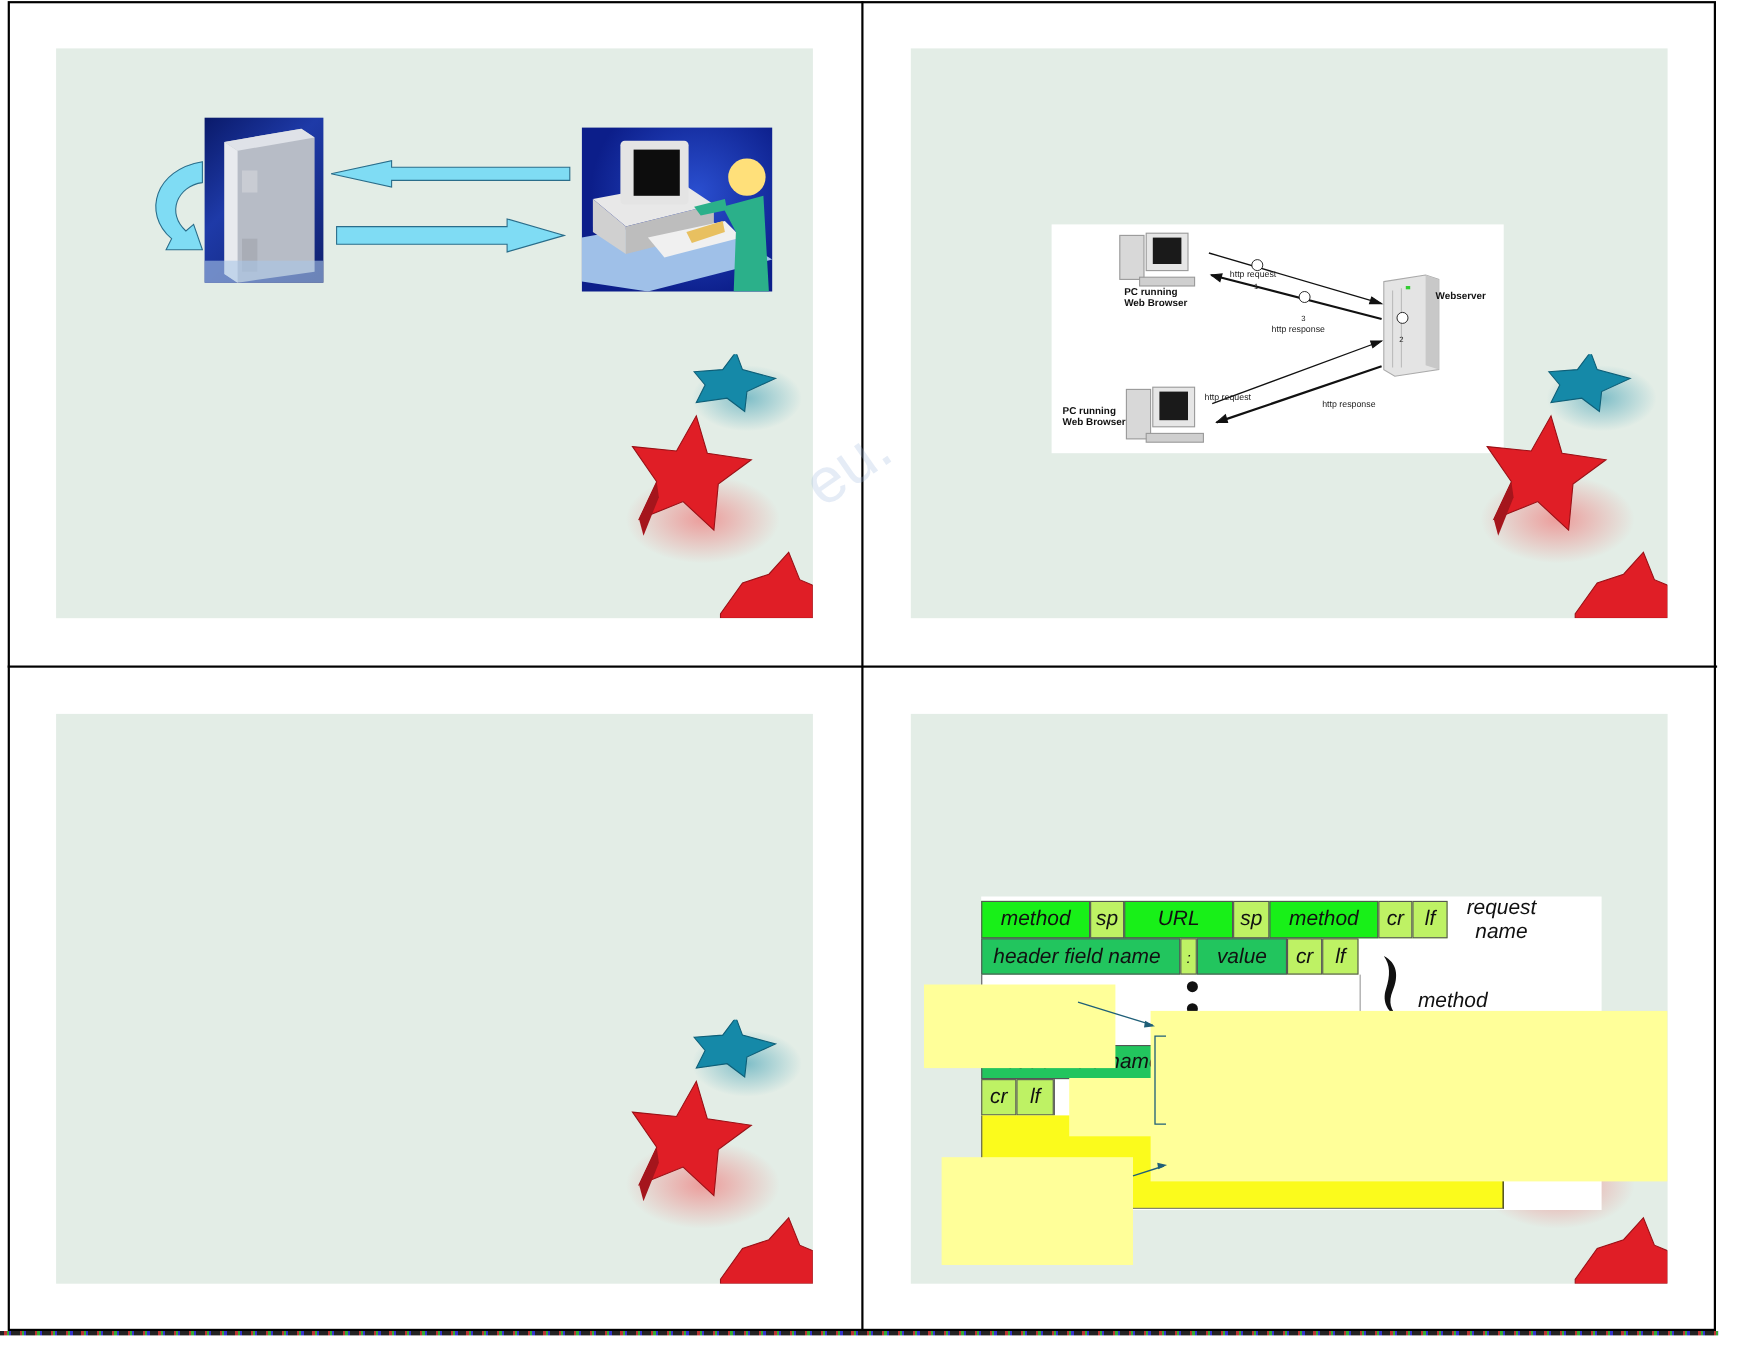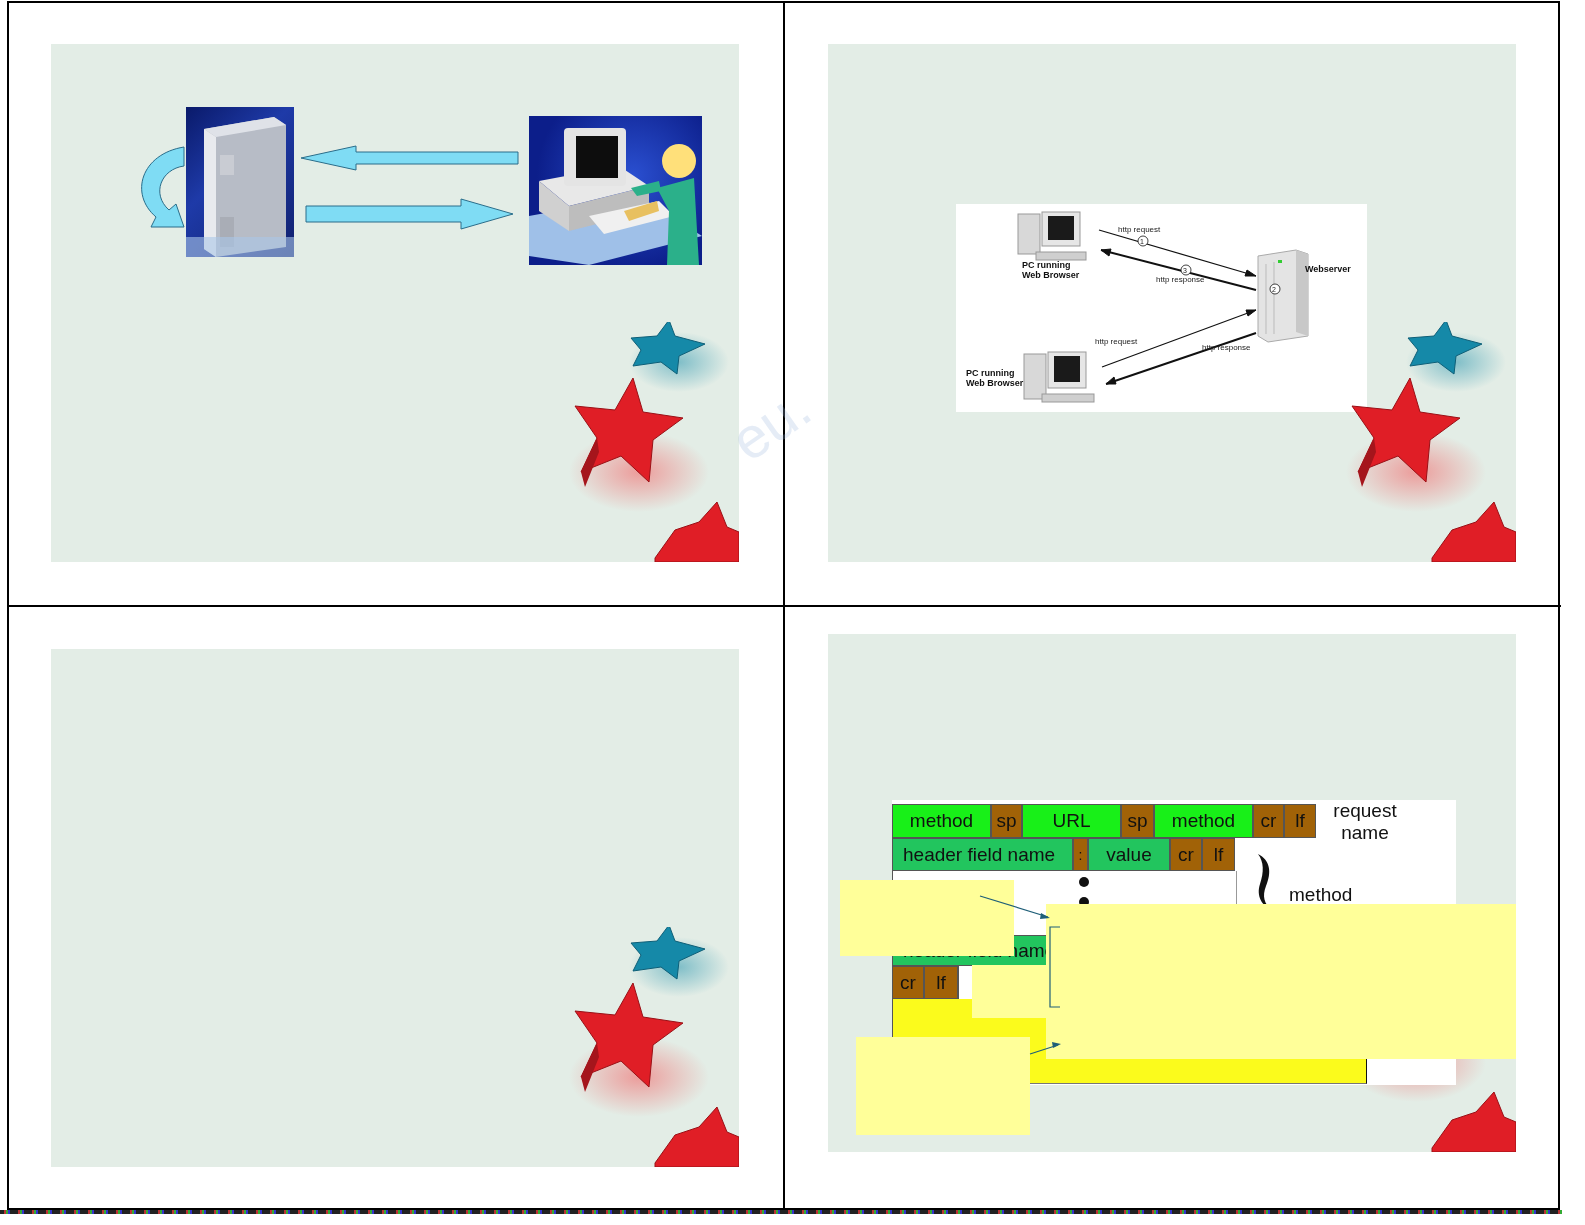--- a/index.html
+++ b/index.html
@@ -5,40 +5,40 @@
   html, body { margin:0; padding:0; }
   body { width:1585px; height:1225px; background:#ffffff; position:relative; overflow:hidden; font-family:"Liberation Sans", sans-serif; }
   .frame { position:absolute; left:7px; top:1px; width:1553px; height:1209px; border:2px solid #000; box-sizing:border-box; }
   .vline { position:absolute; left:783px; top:1px; width:2px; height:1210px; background:#000; }
   .hline { position:absolute; left:7px; top:605px; width:1554px; height:2px; background:#000; }
   .bottom-strip { position:absolute; left:0; top:1210px; width:1562px; height:4px; background:repeating-linear-gradient(90deg,#222 0 4px,#b33 4px 6px,#3a3 6px 8px,#33c 8px 10px,#222 10px 14px); }
   .slide { position:absolute; width:688px; height:518px; background:#e3ede6; overflow:hidden; }
   .s1 { left:51px; top:44px; }
   .s2 { left:828px; top:44px; }
   .s3 { left:51px; top:649px; }
-  .s4 { left:828px; top:634px; }
+  .s4 { left:828px; top:649px;font-style:italic; }
   .stars { position:absolute; right:0; bottom:0; width:180px; height:240px; }
   .watermark { position:absolute; left:730px; top:390px; font-size:58px; color:rgba(150,180,220,0.25); transform:rotate(-35deg); }
 
   
   .server-img { position:absolute; left:135px; top:63px; width:108px; height:150px; background:linear-gradient(135deg,#0a1a6a,#1e3aa8 40%,#10206e); }
   .client-img { position:absolute; left:478px; top:72px; width:173px; height:149px; background:radial-gradient(circle at 60% 40%,#2a4fd0,#0c1e8a 70%); }
   .diagram-svg { position:absolute; left:0; top:0; width:688px; height:518px; }
 
   
   .http-diagram { position:absolute; left:128px; top:160px; width:411px; height:208px; background:#fff; }
-  .http-diagram .lbl { position:absolute; font-size:8px; color:#222; white-space:nowrap; }
+  .http-diagram .lbl { position:absolute; font-size:8px; color:#222; white-space:nowrap;margin-top:20px; }
   .http-diagram .blbl { position:absolute; font-size:9px; font-weight:bold; color:#111; text-align:left; line-height:10px; white-space:nowrap; }
 
   
   .req-area { position:absolute; left:64px; top:166px; width:564px; height:285px; background:#fff; }
   .cell { position:absolute; box-sizing:border-box; border:1px solid #555; font-size:19px; color:#111; display:flex; align-items:center; justify-content:center; white-space:nowrap; }
   .g { background:#18f018; }
   .m { background:#22c55e; }
-  .w { background:#a16207; }
+  .w { background:#bef264; }
   .y { background:#fbfb1c; }
   .note { position:absolute; background:#ffff99; }
   .plain { position:absolute; font-size:19px; color:#111; white-space:nowrap; line-height:22px; }
 </style>
 </head>
 <body>
 
 <div class="frame"></div>
 <div class="vline"></div>
 <div class="hline"></div>

